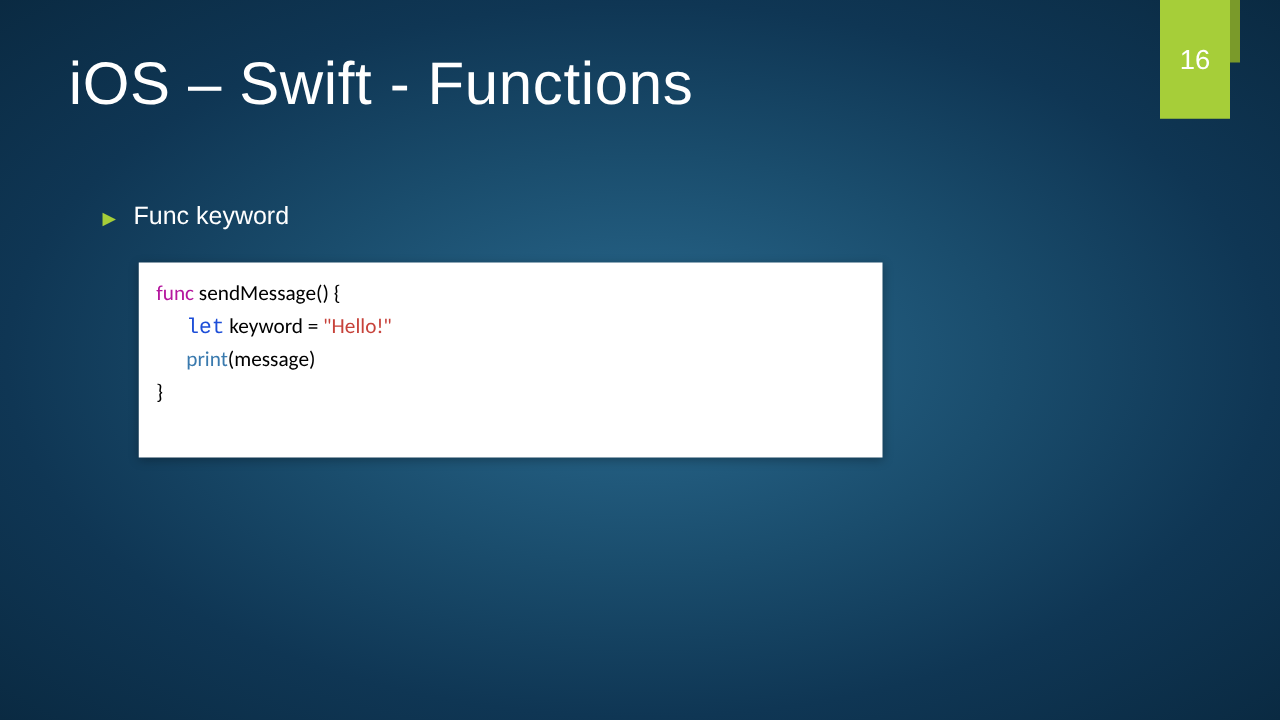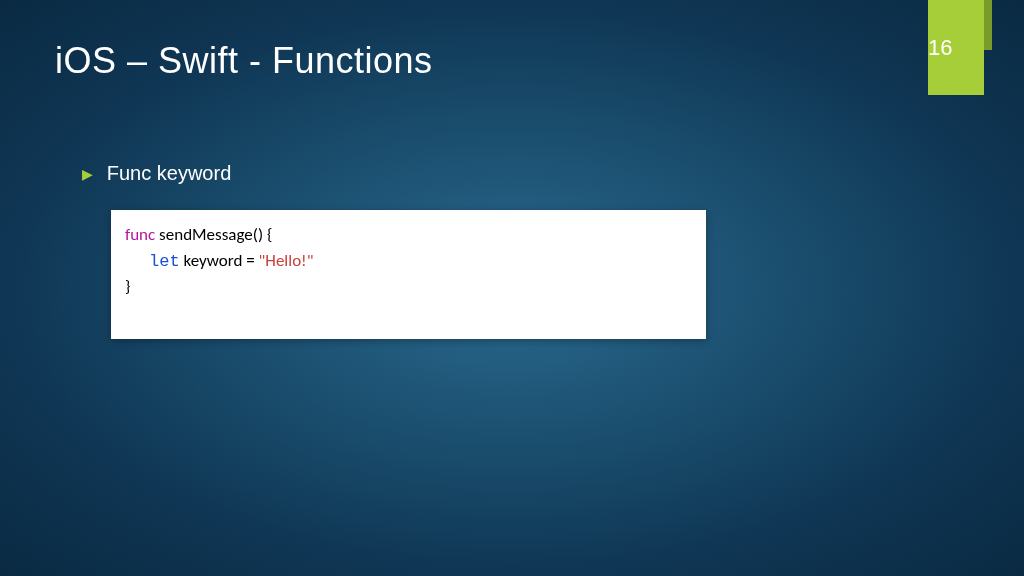--- a/index.html
+++ b/index.html
@@ -17,39 +17,40 @@
     }
     .page-number-tab {
       position: absolute;
       top: 0;
       right: 40px;
       width: 56px;
       height: 95px;
       background: #a6ce39;
       display: flex;
       align-items: center;
+      justify-content: center;
       color: #ffffff;
       font-size: 22px;
       font-weight: 300;
     }
     .page-number-tab::before {
       content: '';
       position: absolute;
       right: -8px;
       top: 0;
       width: 8px;
       height: 50px;
       background: #7a9a2a;
     }
     .title {
       position: absolute;
       top: 40px;
       left: 55px;
       color: #ffffff;
-      font-size: 36px;
+      font-size: 48px;
       font-weight: 300;
       letter-spacing: 0.5px;
     }
     .bullet-row {
       position: absolute;
       top: 162px;
       left: 82px;
       display: flex;
       align-items: center;
       gap: 14px;
@@ -95,15 +96,16 @@
 <h1 class="title">iOS – Swift - Functions</h1>
 
 <div class="bullet-row">
   <span class="bullet-icon">▶</span>
   <span class="bullet-text">Func keyword</span>
 </div>
 
 <div class="code-block">
   <div class="code-line"><span class="kw-func">func</span><span> sendMessage</span><span>() {</span></div>
   <div class="code-line"><span class="indent"></span><span class="kw-let">let</span><span> keyword = </span><span class="string">"Hello!"</span></div>
+  <div class="code-line"><span class="indent"></span><span class="fn-call">print</span><span>(message)</span></div>
   <div class="code-line">}</div>
   <div class="code-line">&nbsp;</div>
 </div>
 
 </body></html>

